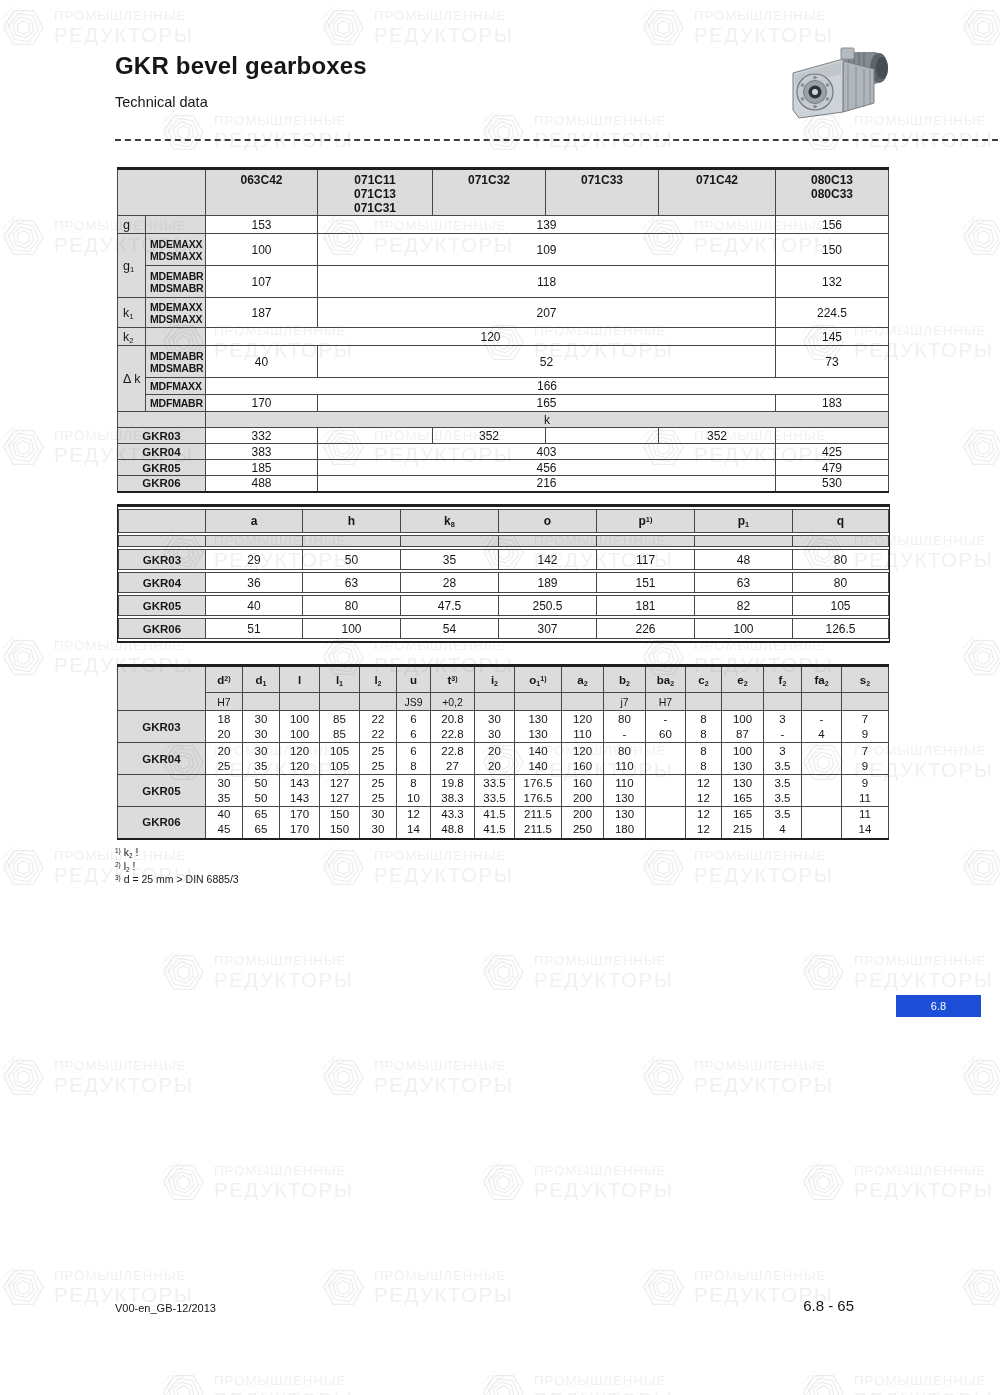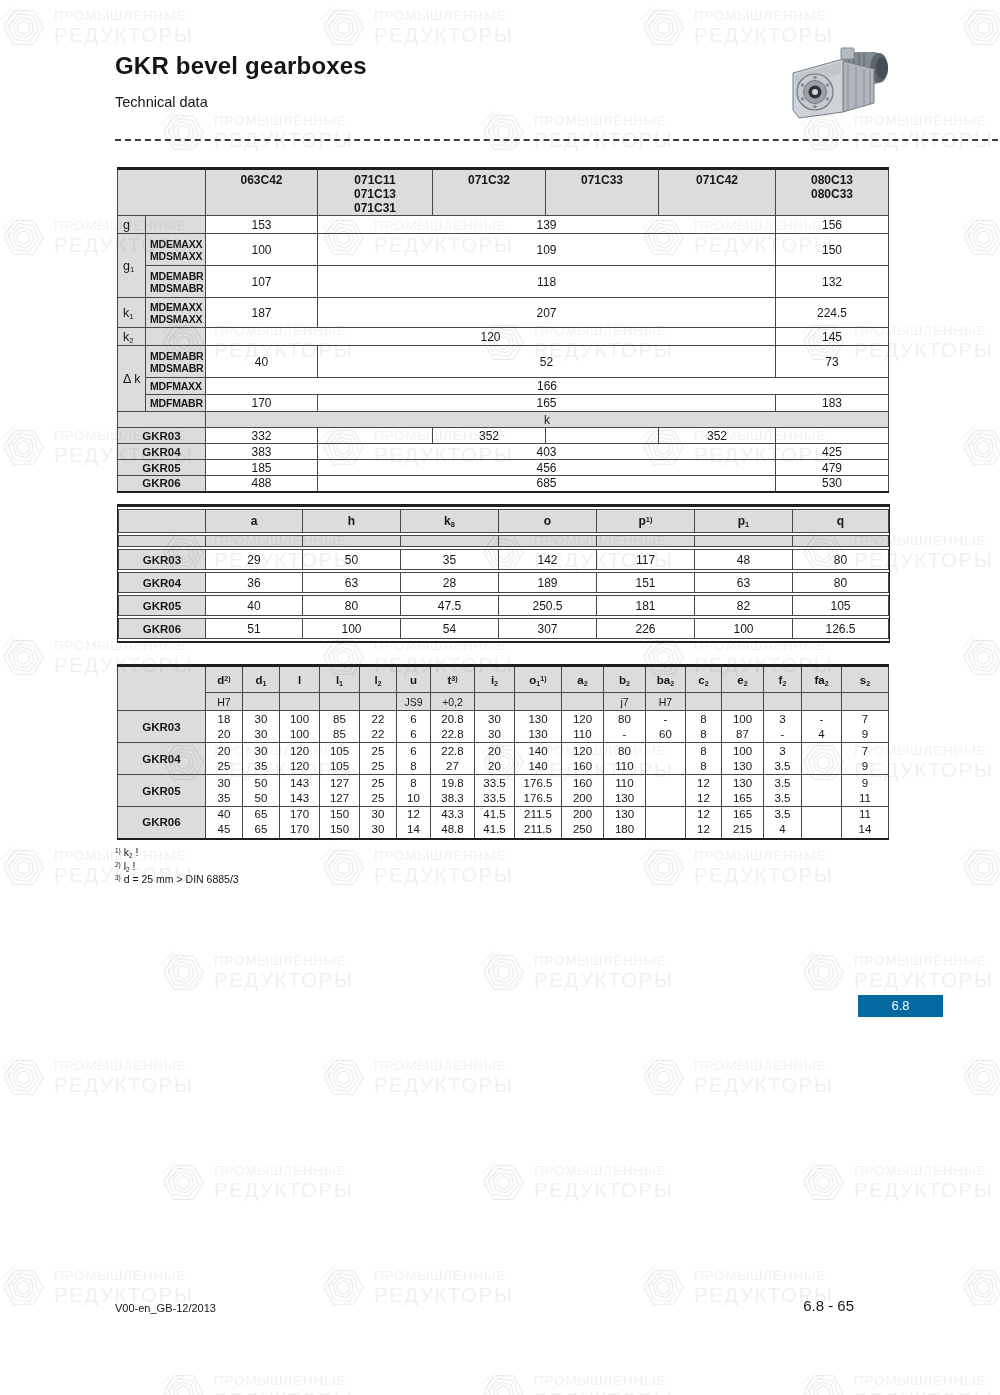--- a/index.html
+++ b/index.html
@@ -44,22 +44,22 @@
   
   #t3{position:absolute;left:117px;top:664px;width:771px;font-size:11.5px;}
   #t3 thead th{font-weight:bold;}
   #t3 .tol{font-size:10.5px;font-weight:normal;}
   #t3 td div{height:15px;line-height:15px;}
 
   
   .footnotes{position:absolute;left:115px;top:846px;font-size:10.5px;line-height:13.5px;}
 
   
-  .chapter-tab{position:absolute;left:858px;top:995px;width:85px;height:22px;background:#0369a1;color:#fff;
-               font-size:13px;text-align:center;line-height:22px;}
+  .chapter-tab{position:absolute;left:896px;top:995px;width:85px;height:22px;background:#1d4ed8;color:#fff;
+               font-size:11px;text-align:center;line-height:22px;}
   .footer-left{position:absolute;left:115px;top:1302px;font-size:11px;}
   .footer-right{position:absolute;left:664px;top:1297px;width:190px;text-align:right;font-size:15px;}
 
   
   .wm-layer{position:absolute;inset:0;pointer-events:none;z-index:6;}
   .wm{position:absolute;display:flex;align-items:center;gap:7px;color:var(--wm);}
   .wm svg{width:47px;height:47px;flex:0 0 auto;color:rgba(80,80,80,.10);}
   .wm .l1{font-size:13.5px;letter-spacing:.8px;}
   .wm .l2{font-size:20.5px;letter-spacing:1.5px;}
   .content{position:relative;z-index:1;}
@@ -234,21 +234,21 @@
           </tr>
           <tr style="height: 16px;">
             <th colspan="2" class="gray szlab">GKR05</th>
             <td colspan="1">185</td>
             <td colspan="4">456</td>
             <td colspan="1">479</td>
           </tr>
           <tr style="height: 16px;">
             <th colspan="2" class="gray szlab">GKR06</th>
             <td colspan="1">488</td>
-            <td colspan="4">685</td>
+            <td colspan="4">216</td>
             <td colspan="1">530</td>
           </tr>
         </tbody>
       </table>
     <table id="t2">
         <colgroup>
           <col style="width: 88px;">
           <col style="width: 97px;">
           <col style="width: 98px;">
           <col style="width: 98px;">

